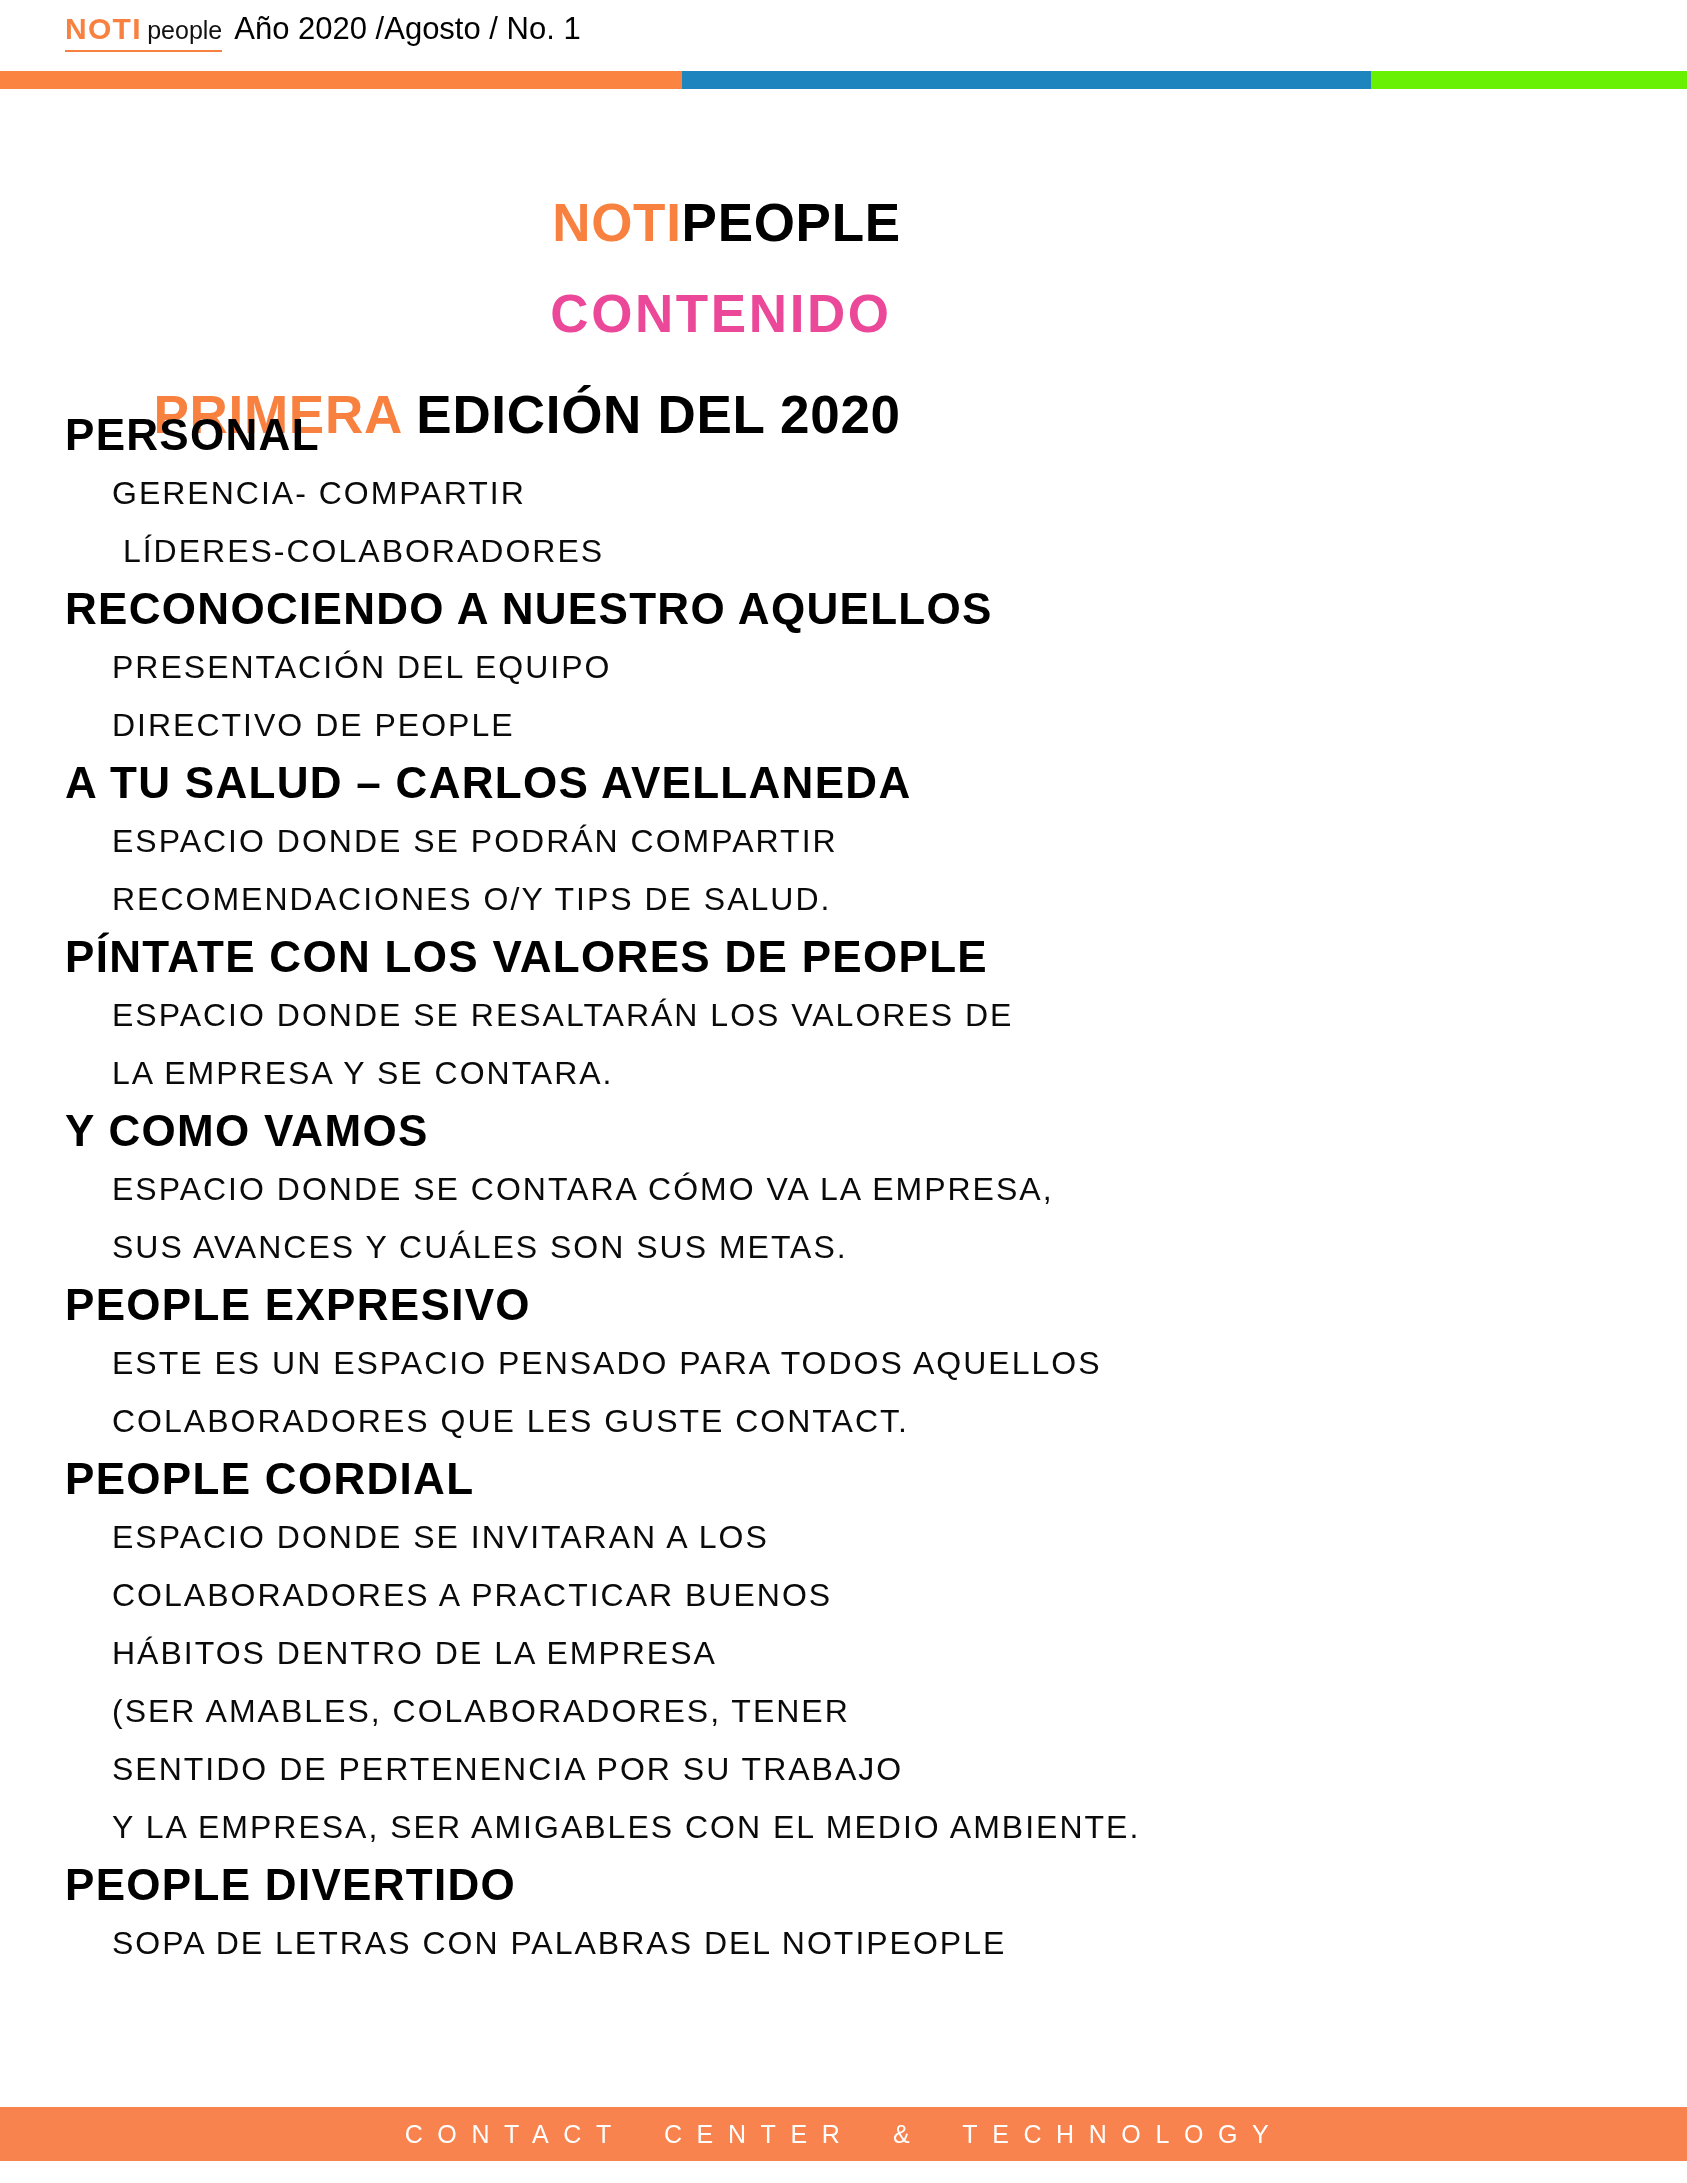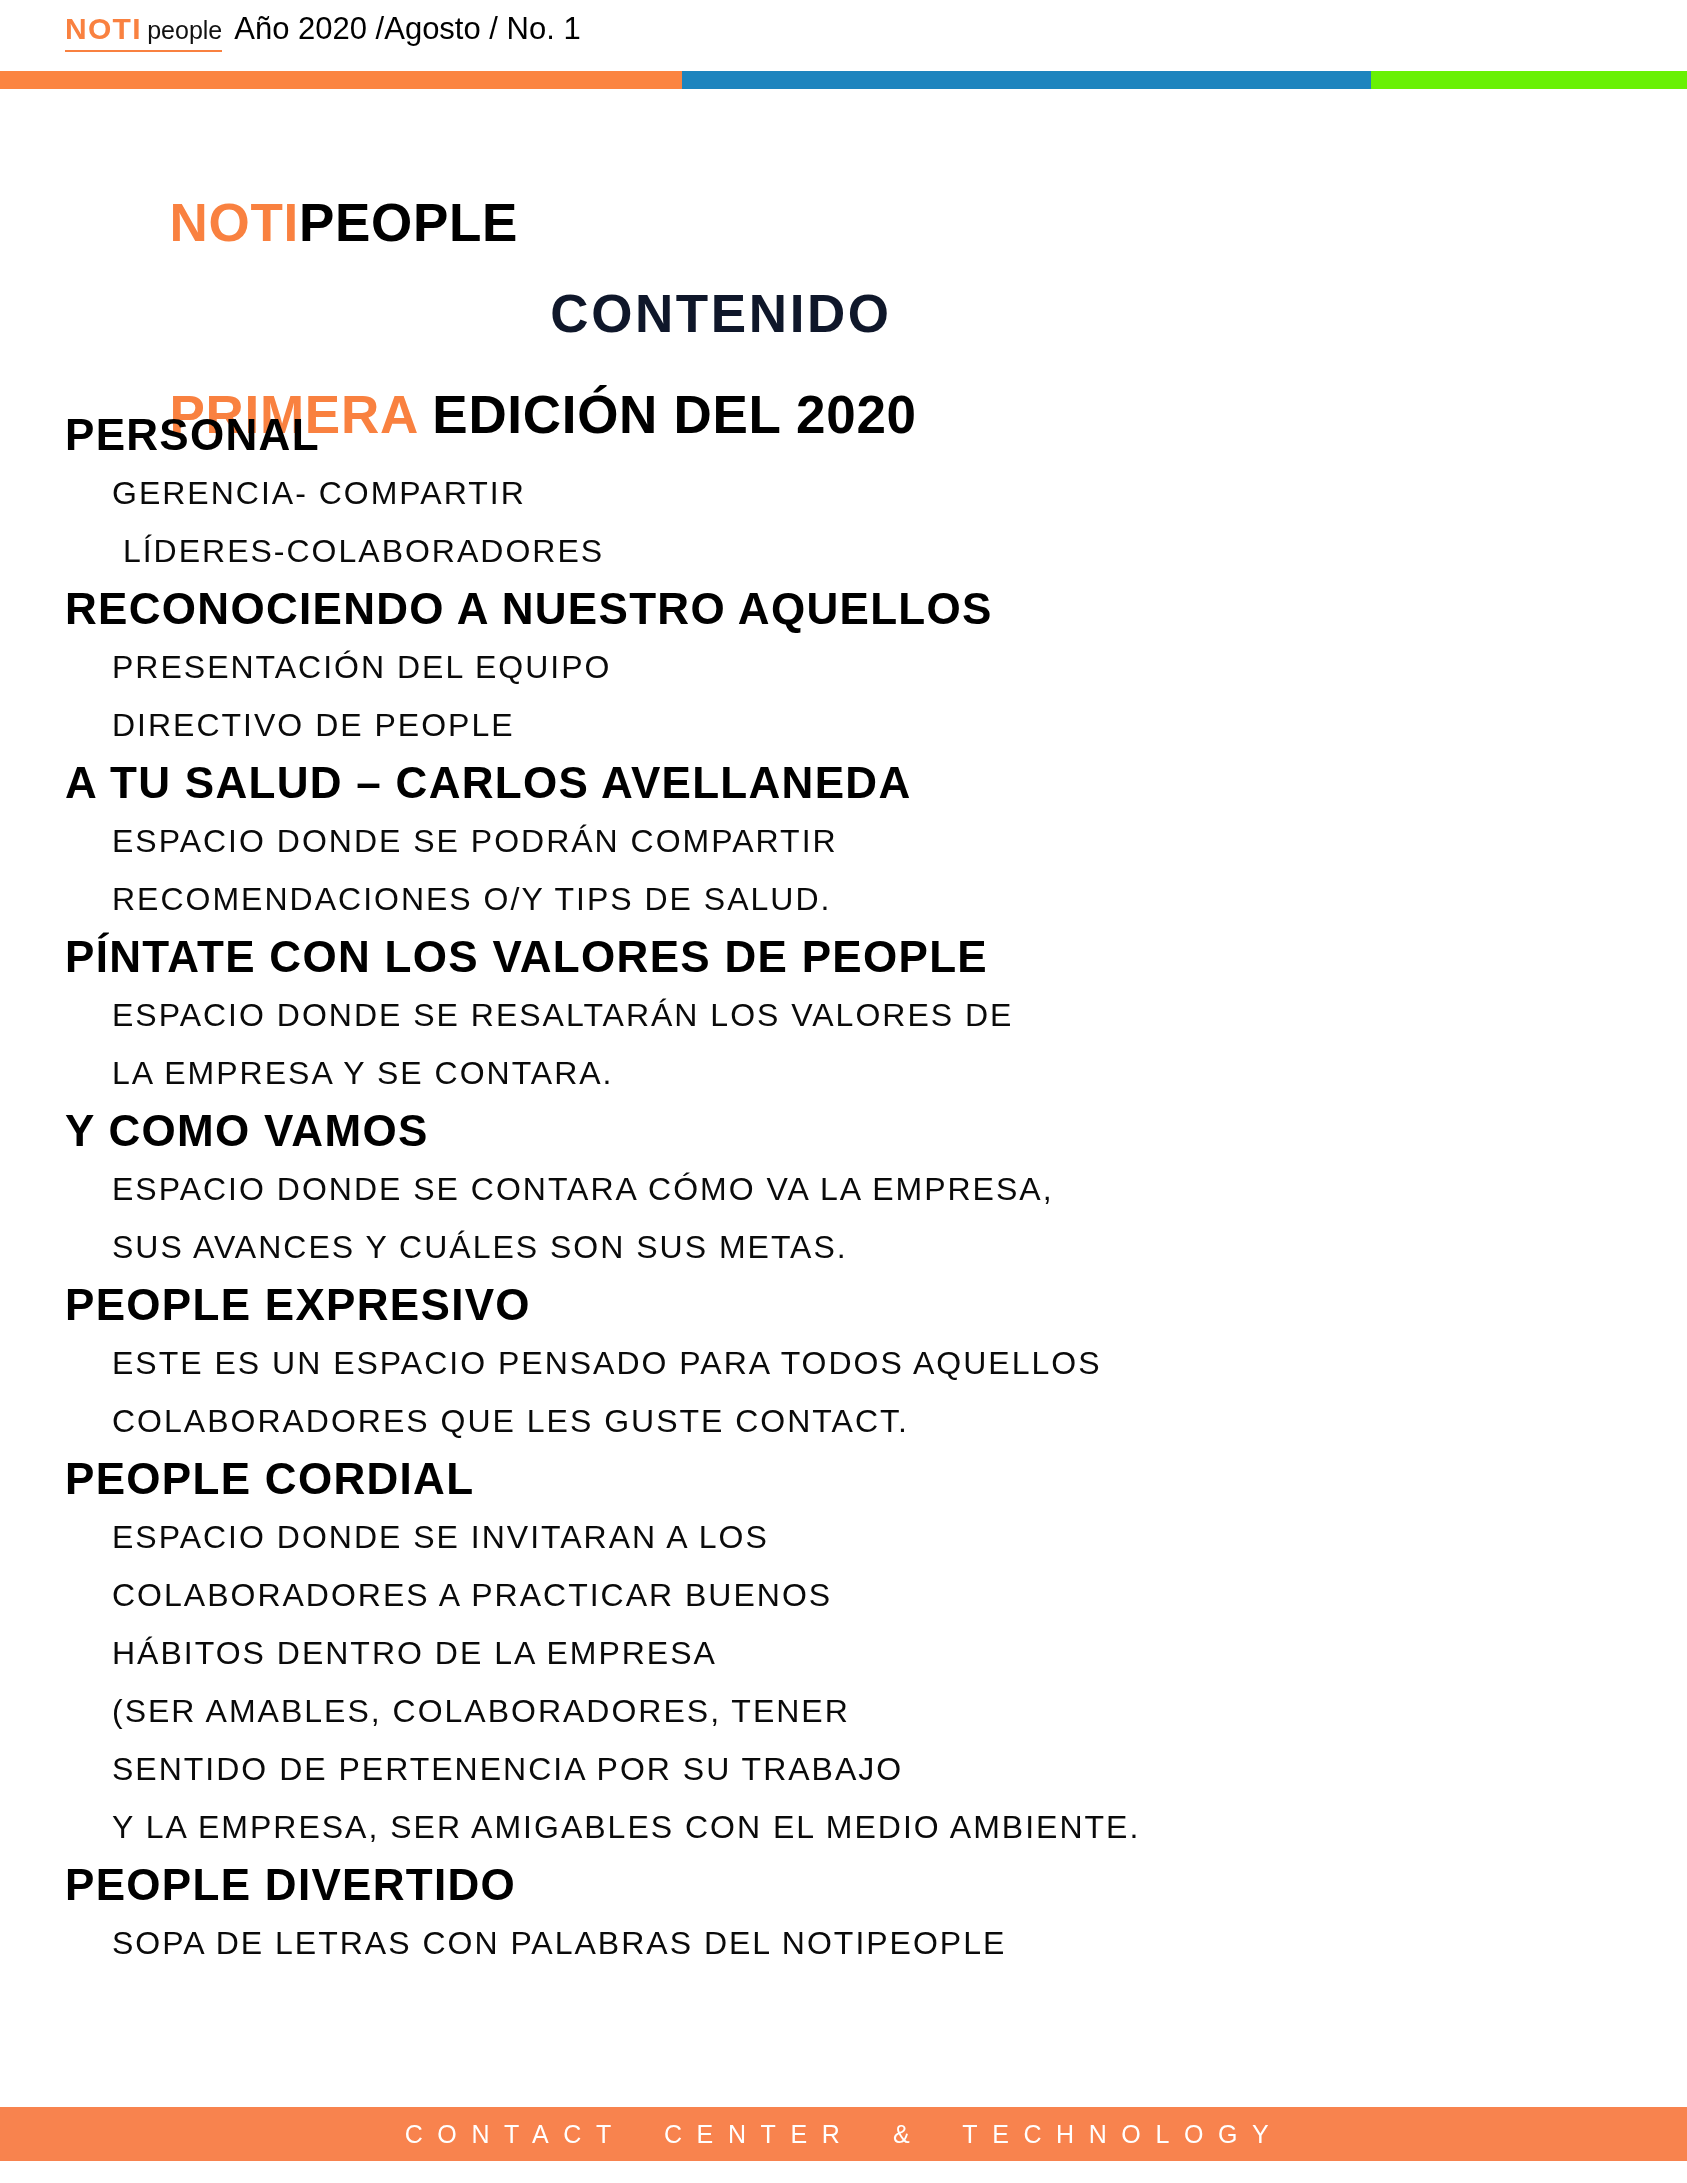--- a/index.html
+++ b/index.html
@@ -70,21 +70,22 @@
   }
   .seg { height: 100%; }
   .seg-orange { width: 40.4%; background: #FB8441; }
   .seg-blue   { width: 40.8%; background: #1D84BE; }
   .seg-green  { width: 18.8%; background: #69F104; }
 
   
   .title-block {
     position: absolute;
     top: 127px;
-    left: 77px;
+    left: 61px;
+    text-align: right;
   }
   .title-line {
     font-size: 53px;
     font-weight: bold;
     line-height: 64px;
     letter-spacing: 0.7px;
     color: #000000;
     white-space: pre;
   }
   .title-accent { color: #F98140; }
@@ -94,21 +95,21 @@
     position: absolute;
     top: 283px;
     left: 0;
     width: 1336px;
     text-align: center;
     padding-left: 106px;
     box-sizing: border-box;
     font-size: 53px;
     font-weight: bold;
     letter-spacing: 2.6px;
-    color: #0f172a;
+    color: #ec4899;
   }
 
   
   .toc {
     position: absolute;
     top: 406px;
     left: 0;
     width: 1688px;
   }
   .toc-heading {

